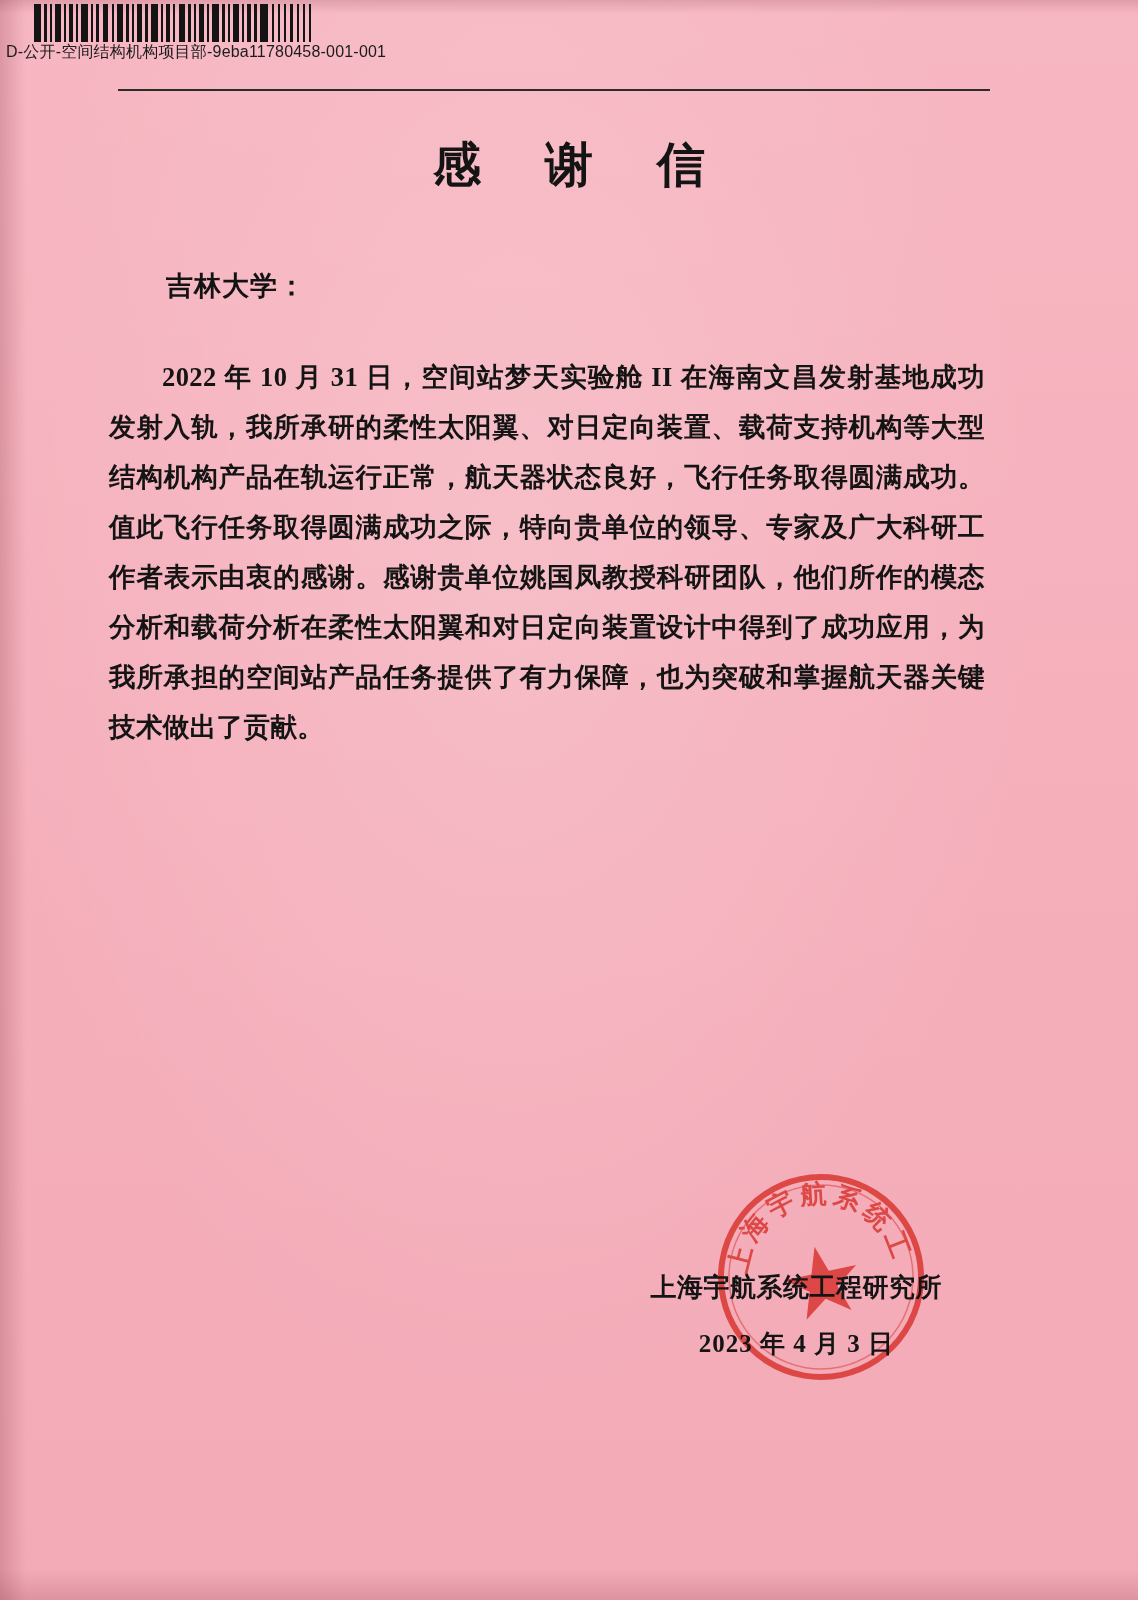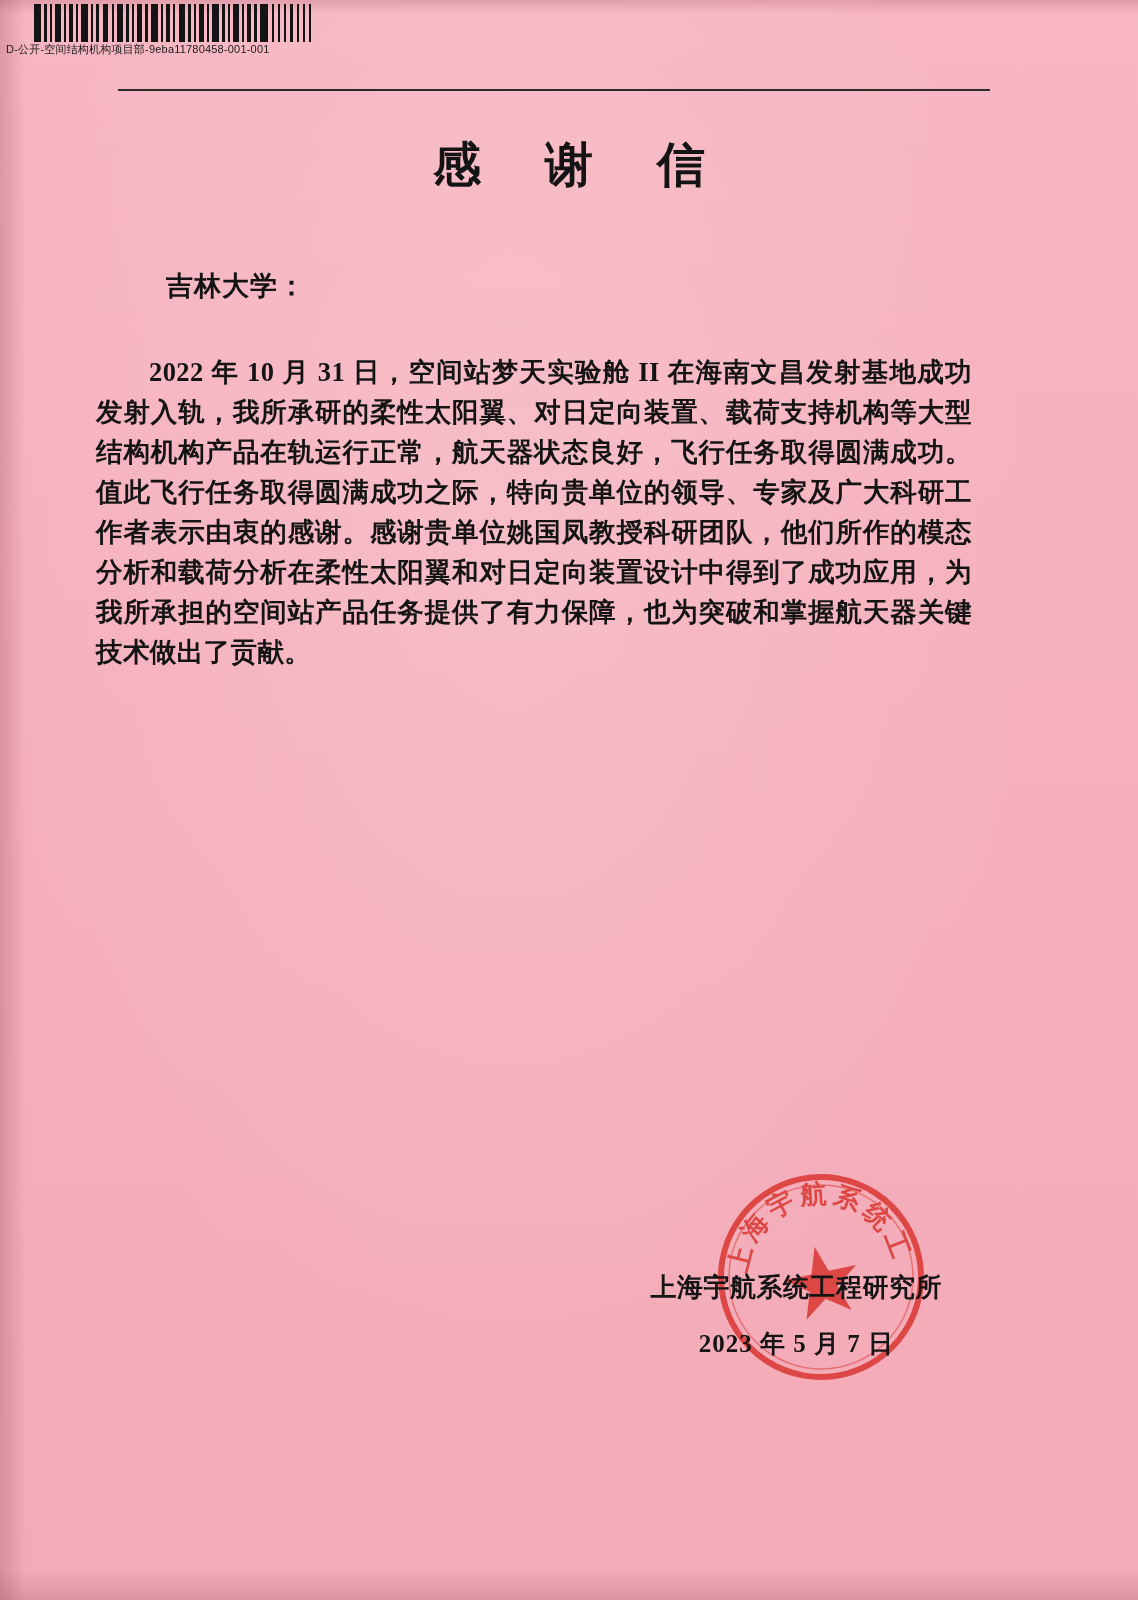--- a/index.html
+++ b/index.html
@@ -29,21 +29,21 @@
     top: 4px;
     width: 300px;
     height: 38px;
   }
   .barcode-block svg { display:block; }
   .barcode-label {
     position: absolute;
     left: 6px;
     top: 42px;
     font-family: "Liberation Sans", sans-serif;
-    font-size: 11px;
+    font-size: 16px;
     color: #1b1b1b;
     letter-spacing: 0.2px;
     white-space: nowrap;
   }
   .rule {
     position: absolute;
     left: 118px;
     top: 89px;
     width: 872px;
     height: 2px;
@@ -67,27 +67,27 @@
     left: 118px;
     top: 268px;
     font-size: 27px;
     font-weight: bold;
     color: #131313;
     letter-spacing: 1px;
     margin-left: 48px;
   }
   .body-text {
     position: absolute;
-    left: 96px;
+    left: 109px;
     top: 352px;
     width: 876px;
     font-size: 26.5px;
     font-weight: bold;
     color: #141414;
-    line-height: 40px;
+    line-height: 50px;
     text-align: justify;
     text-justify: inter-ideograph;
     letter-spacing: 0.4px;
   }
   .body-text p {
     margin: 0 0 0 0;
     text-indent: 2em;
   }
   .body-text p + p { margin-top: 22px; }
   .signature {
@@ -211,16 +211,16 @@
         <text fill="#d8322c" font-family="Liberation Serif, serif" font-size="26" font-weight="bold" letter-spacing="5">
           <textPath href="#sealArc" startOffset="8%">上海宇航系统工程研究所</textPath>
         </text>
         <polygon fill="#d8322c" points="109,78 117.8,104.6 145.8,104.6 123.2,121.1 132,147.7 109,131.2 86,147.7 94.8,121.1 72.2,104.6 100.2,104.6"></polygon>
       </g>
     </svg>
   </div>
 
   <div class="signature">
     <div>上海宇航系统工程研究所</div>
-    <div class="sign-date">2023 年 5 月 7 日</div>
+    <div class="sign-date">2023 年 4 月 3 日</div>
   </div>
 
 </div>
 
 </body></html>

